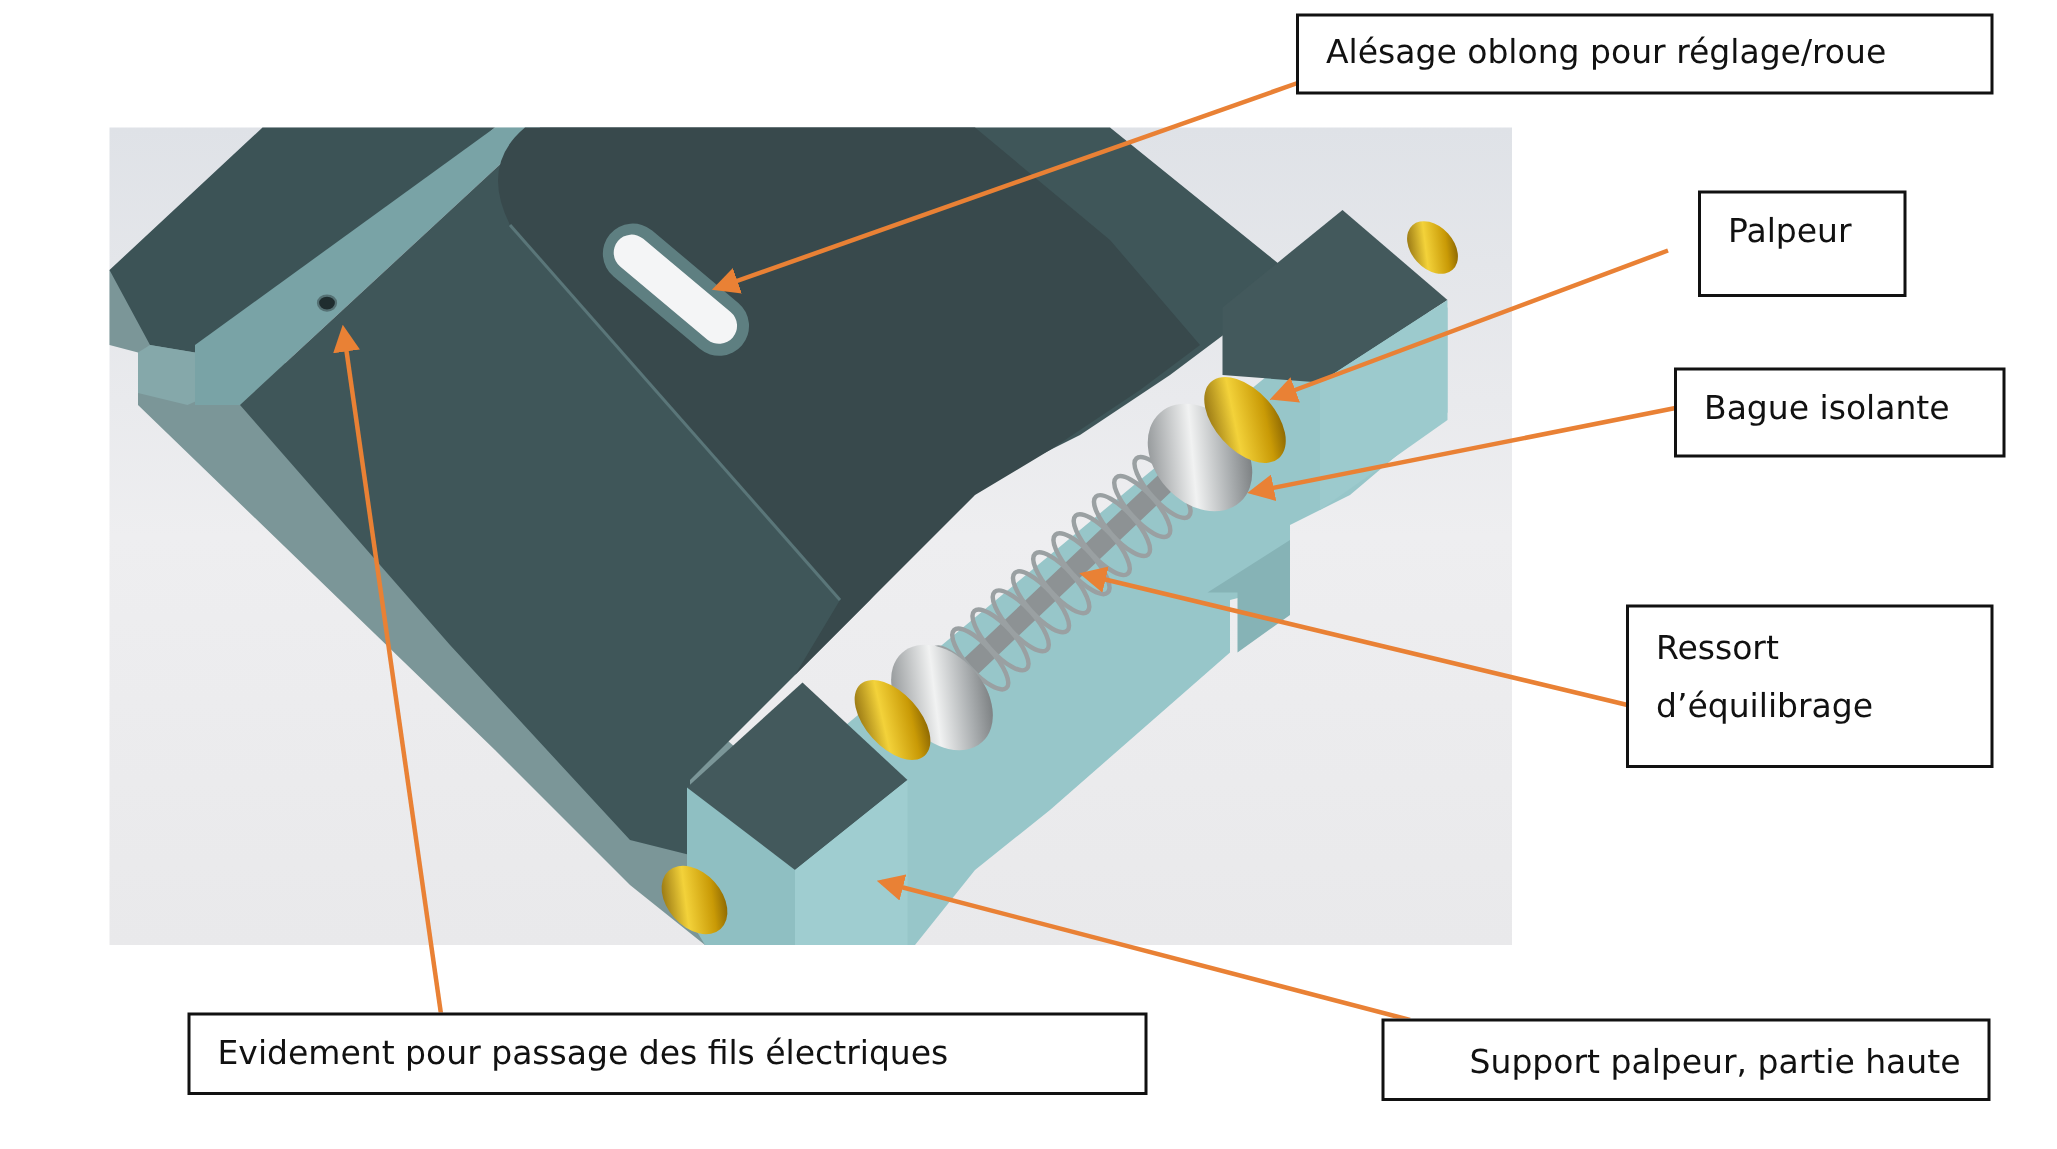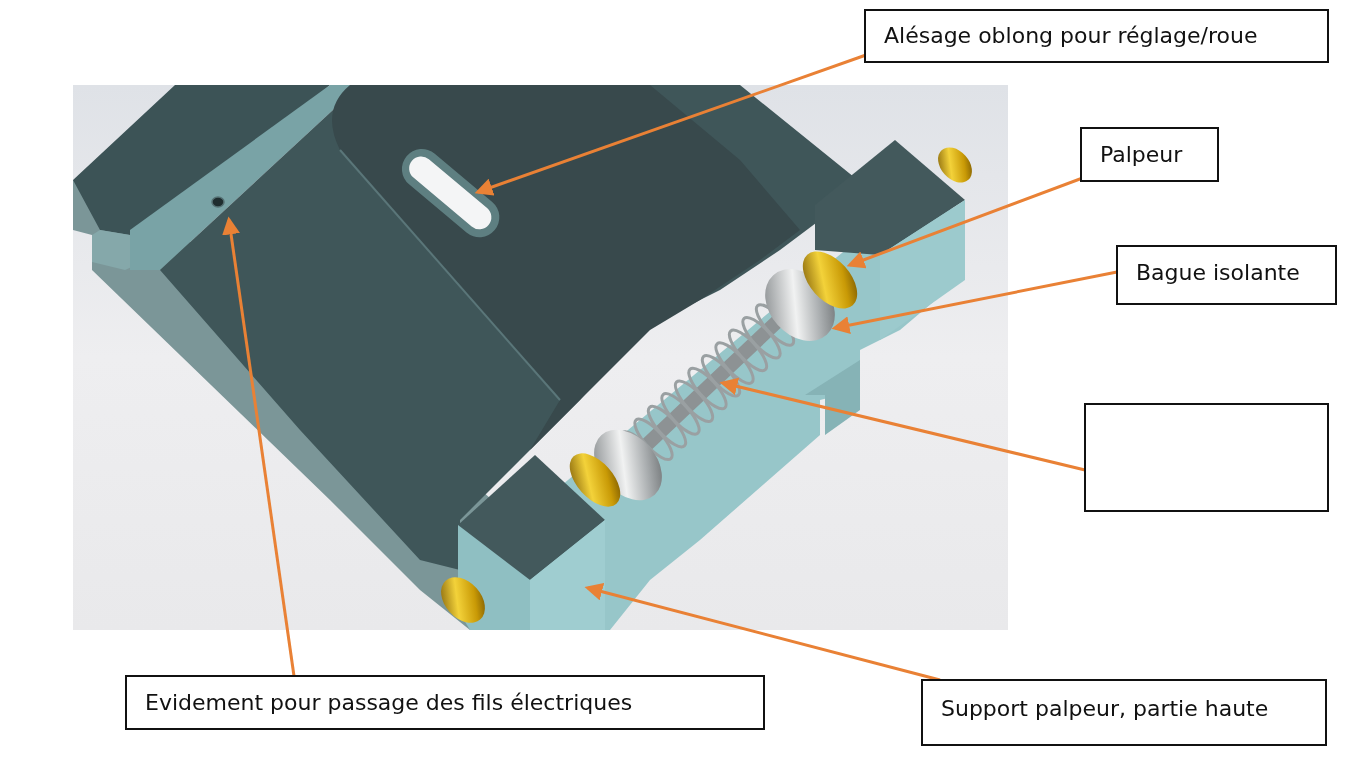--- a/index.html
+++ b/index.html
@@ -106,30 +106,32 @@
     <line x1="1085" y1="470" x2="723" y2="383" marker-end="url(#arrowHead)"></line>
     <line x1="294" y1="676" x2="229" y2="220" marker-end="url(#arrowHead)"></line>
     <line x1="940" y1="680" x2="588" y2="588" marker-end="url(#arrowHead)"></line>
   </g>
 </svg>
 
 <div class="callout" style="left:864px; top:9px; width:465px; height:54px; padding-top:6px;">
   <span>Alésage oblong pour réglage/roue</span>
 </div>
 
-<div class="callout" style="left:1080px; top:127px; width:139px; height:55px; padding-top:7px;">
+<div class="callout" style="left:1132px; top:127px; width:139px; height:71px; padding-top:7px;">
   <span>Palpeur</span>
 </div>
 
 <div class="callout" style="left:1116px; top:245px; width:221px; height:60px; padding-top:7px;">
   <span>Bague isolante</span>
 </div>
 
 <div class="callout multi" style="left:1084px; top:403px; width:245px; height:109px; padding-top:8px;">
+  <div>Ressort</div>
+  <div>d’équilibrage</div>
 </div>
 
 <div class="callout" style="left:125px; top:675px; width:640px; height:55px; padding-top:7px;">
   <span>Evidement pour passage des fils électriques</span>
 </div>
 
-<div class="callout" style="left:921px; top:679px; width:406px; height:67px; padding-top:9px;">
+<div class="callout" style="left:921px; top:679px; width:406px; height:55px; padding-top:9px;text-align:right;">
   <span>Support palpeur, partie haute</span>
 </div>
 
 </body></html>

